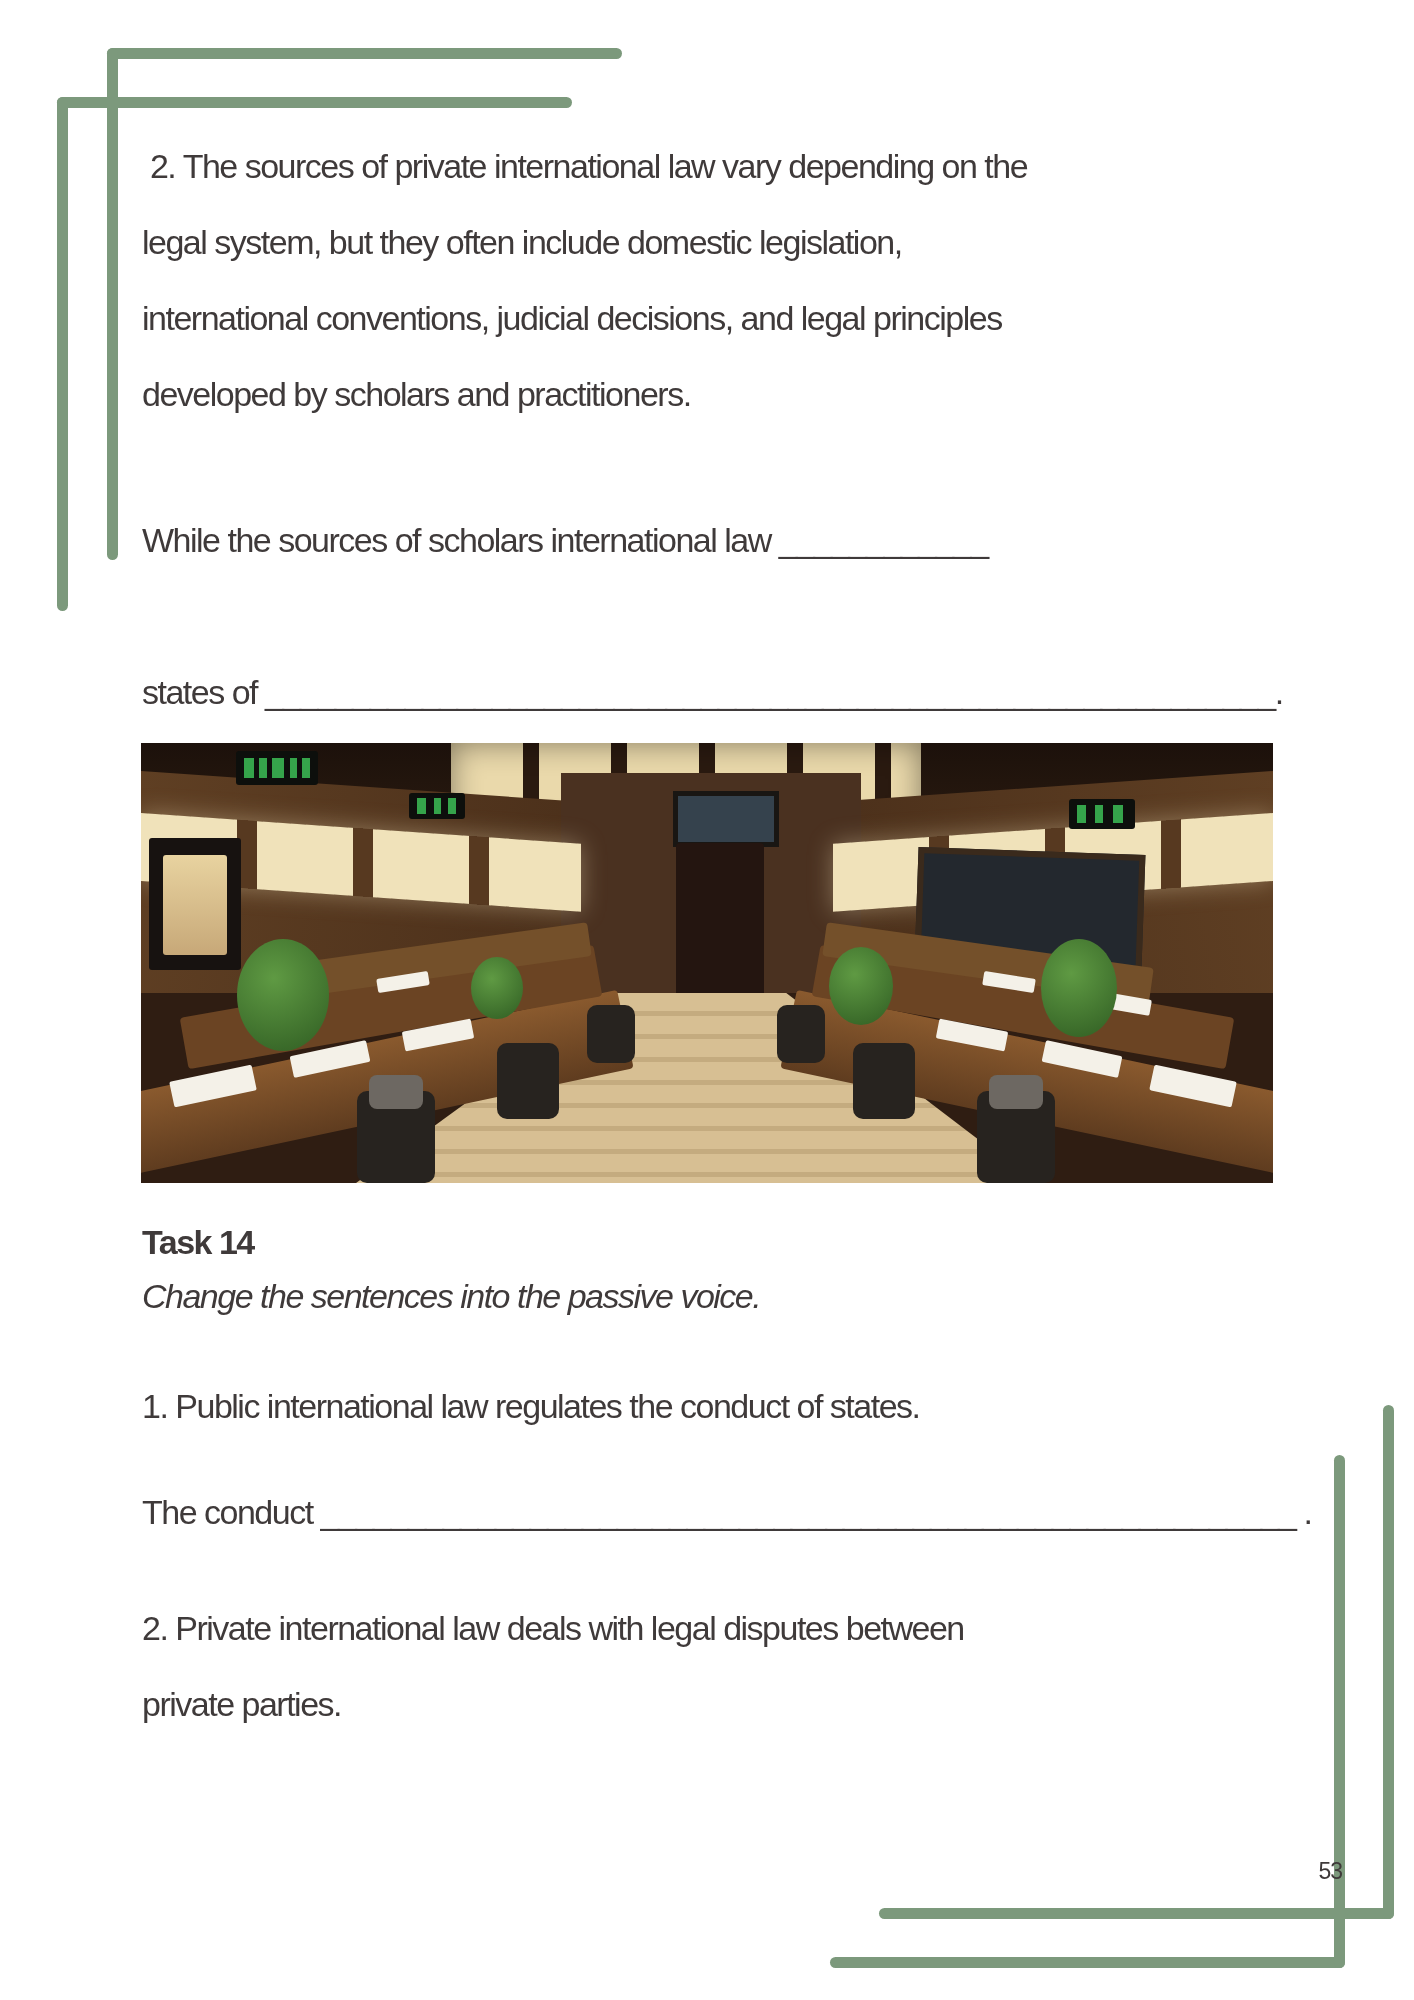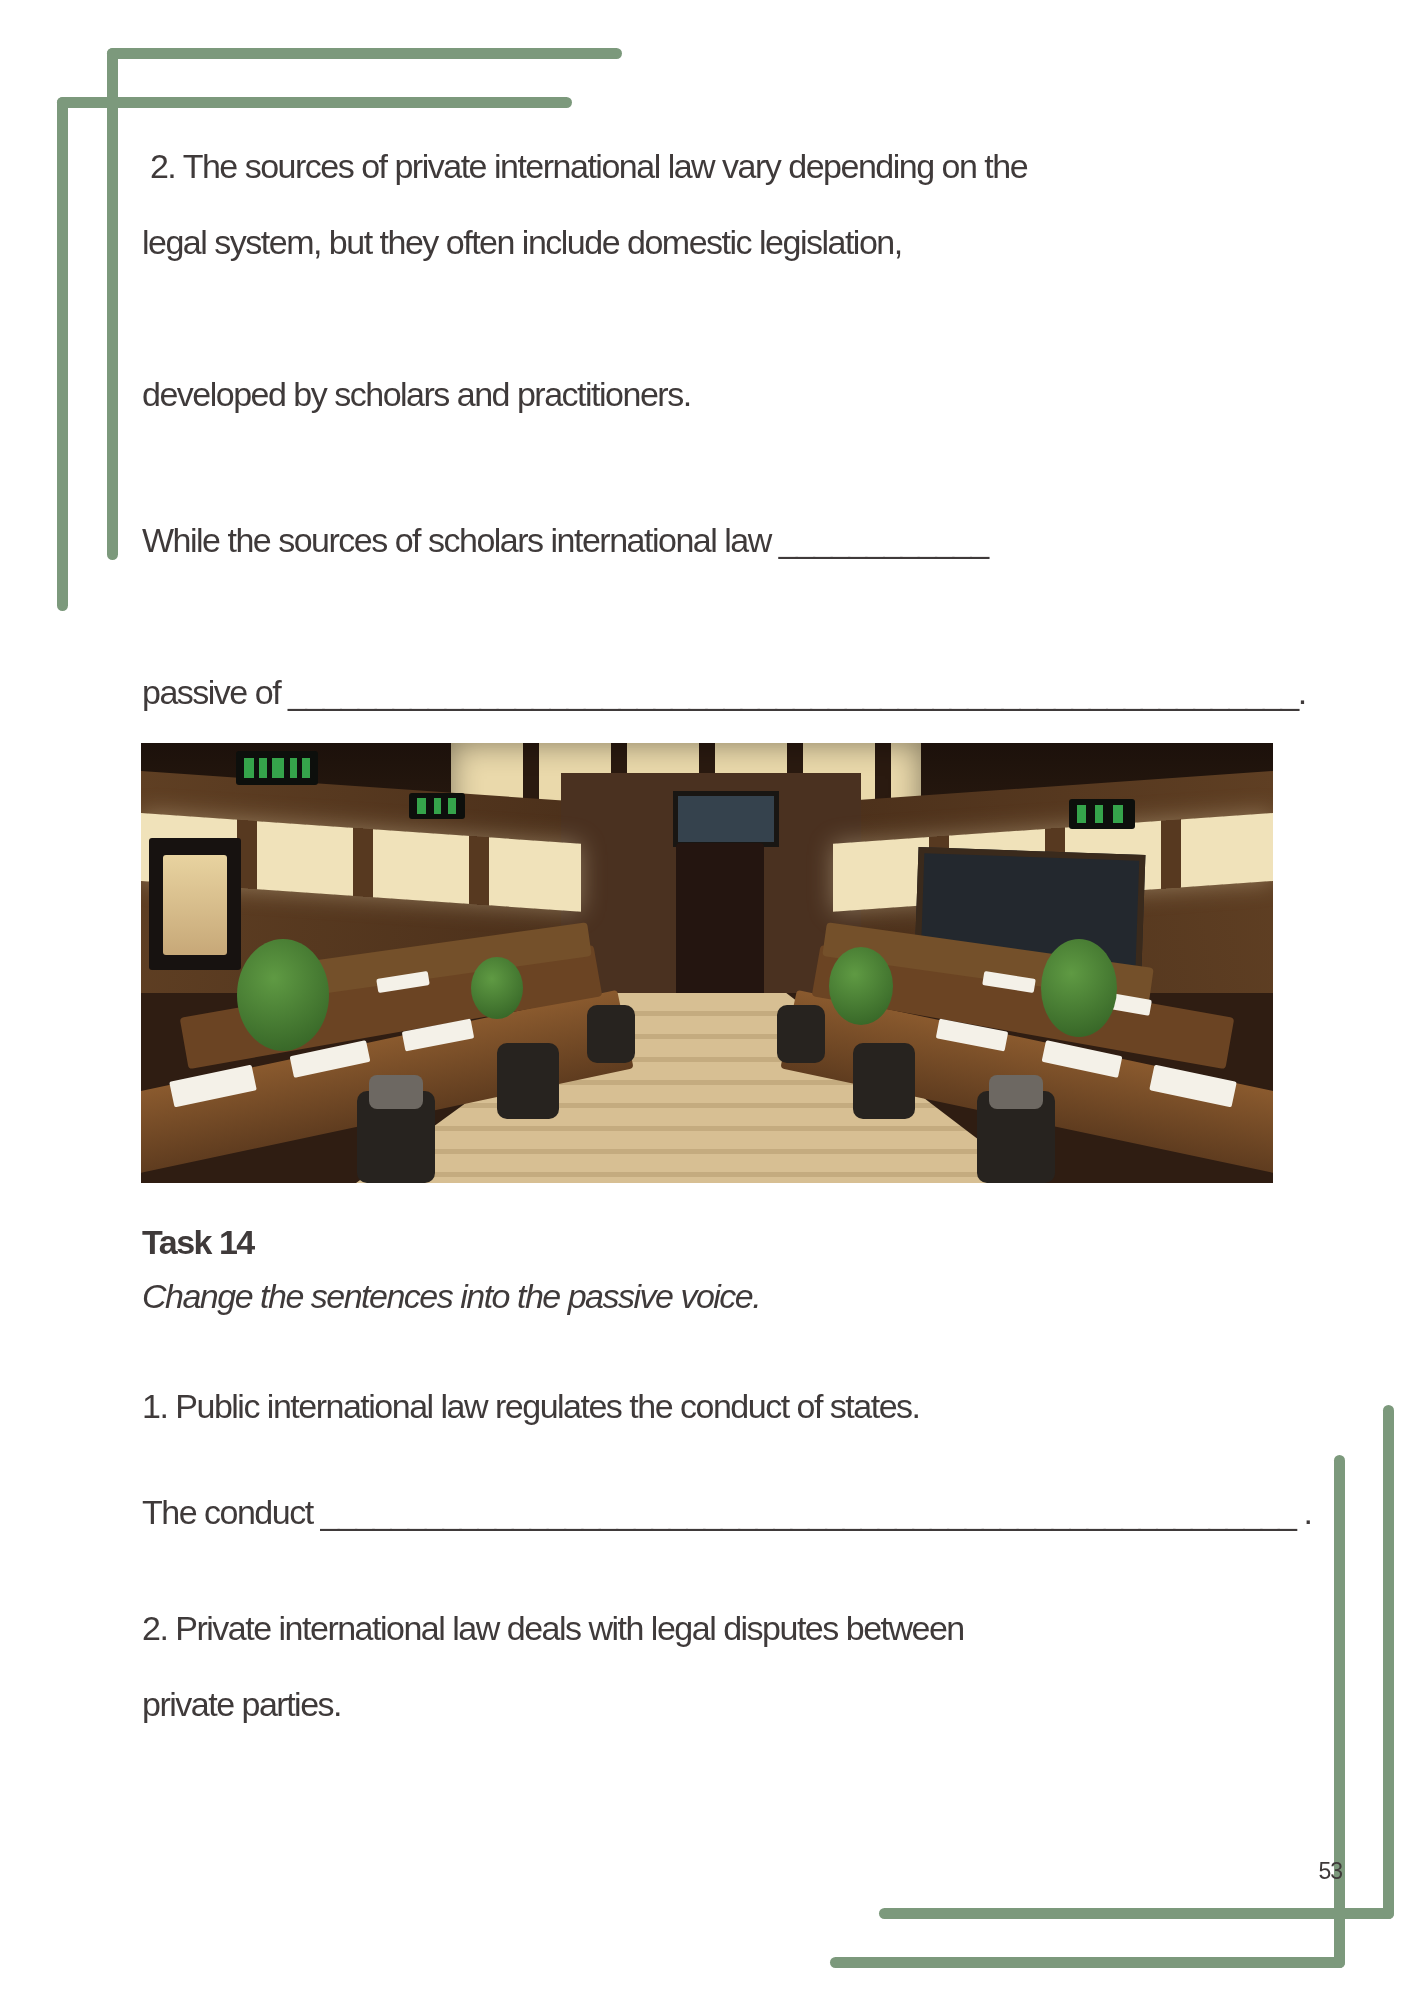--- a/index.html
+++ b/index.html
@@ -66,24 +66,25 @@
   <div class="rule" style="left:107px; top:48px;  width:11px;  height:512px;"></div>
   <div class="rule" style="left:57px;  top:97px;  width:515px; height:11px;"></div>
   <div class="rule" style="left:57px;  top:97px;  width:11px;  height:514px;"></div>
   <div class="rule" style="left:879px; top:1908px; width:515px; height:11px;"></div>
   <div class="rule" style="left:1383px; top:1405px; width:11px; height:514px;"></div>
   <div class="rule" style="left:830px; top:1957px; width:515px; height:11px;"></div>
   <div class="rule" style="left:1334px; top:1455px; width:11px; height:513px;"></div>
 
   <div class="line" style="top:146px;"> 2. The sources of private international law vary depending on the</div>
   <div class="line" style="top:222px;">legal system, but they often include domestic legislation,</div>
+  <div class="line" style="top:298px;">international conventions, judicial decisions, and legal principles</div>
   <div class="line" style="top:374px;">developed by scholars and practitioners.</div>
 
   <div class="line" style="top:520px;">While the sources of scholars international law ____________</div>
-  <div class="line" style="top:672px;">passive of __________________________________________________________.</div>
+  <div class="line" style="top:672px;">states of __________________________________________________________.</div>
 
   <div class="photo">
     <div class="ceiling"></div>
     <div class="skylight"></div>
     <div class="wall-left"></div>
     <div class="wall-right"></div>
     <div class="wall-back"></div>
     <div class="panels-left"></div>
     <div class="panels-right"></div>
     <div class="backscreen"></div>

